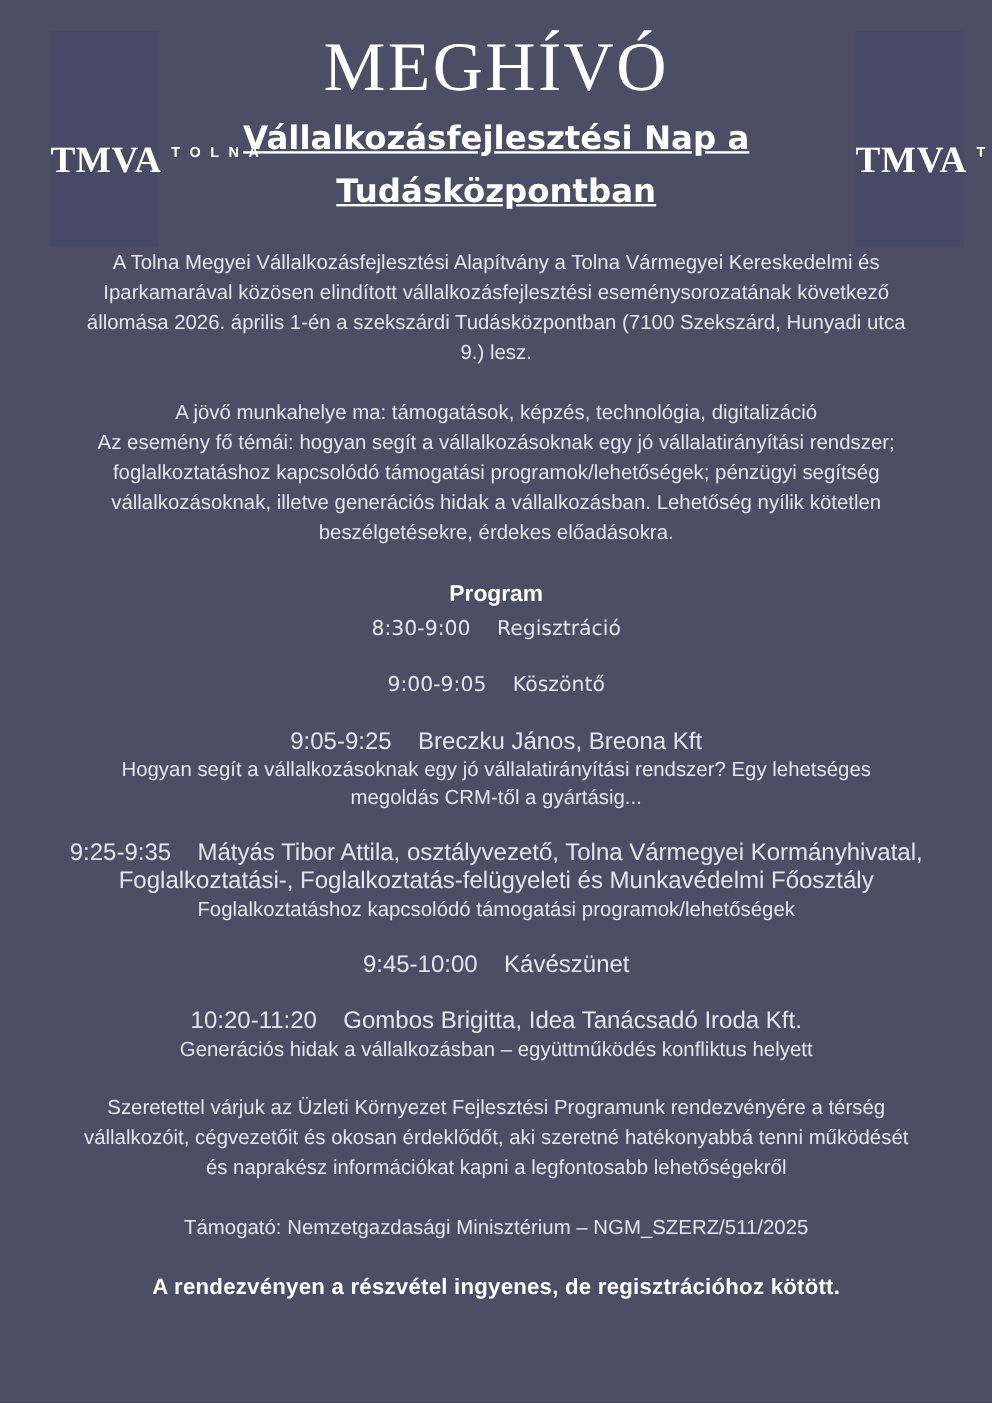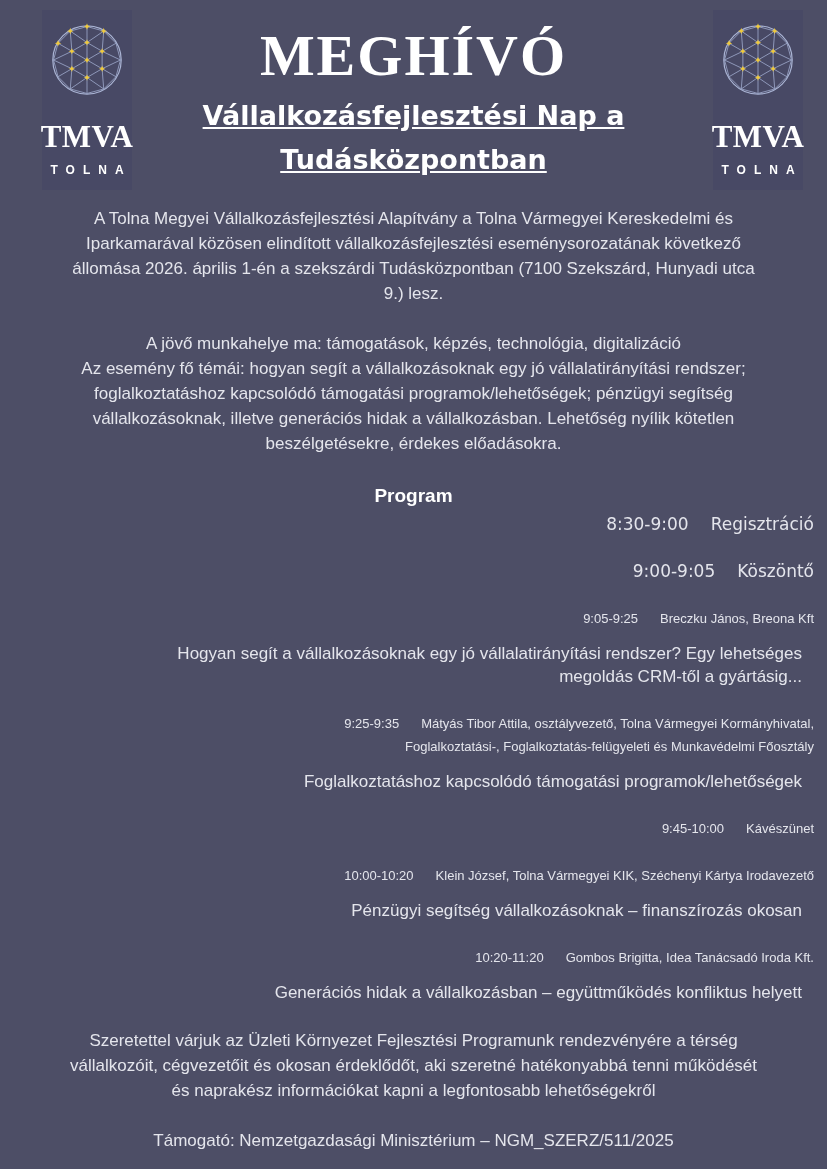--- a/index.html
+++ b/index.html
@@ -7,43 +7,43 @@
     position:relative;
     width:827px;height:1169px;
     margin:0 auto;
     background:#4d4e66;
     overflow:hidden;
     font-family:"Liberation Sans",sans-serif;
     color:#e6e7ee;
   }
   
   .logo{
-    position:absolute;top:10px;
+    position:absolute;top:26px;
     width:90px;height:180px;
     background:#484965;
-    display:flex;flex-direction:column;align-items:center;
+    display:flex;align-items:center;
     padding-top:12px;box-sizing:border-box;
   }
   .logo-left{left:42px;}
   .logo-right{right:24px;}
   .globe{width:76px;height:76px;display:block;}
   .logo-acronym{
     font-family:"Liberation Serif",serif;
     font-weight:700;font-size:31px;line-height:34px;
     color:#ffffff;letter-spacing:.5px;margin-top:22px;
   }
   .logo-region{
     font-size:12px;font-weight:700;color:#ffffff;
     letter-spacing:8px;padding-left:8px;margin-top:9px;
   }
   
   .header{padding-top:22px;text-align:center;}
   .title{
     font-family:"Liberation Serif",serif;
-    font-weight:700;font-size:58px;line-height:68px;
+    font-weight:400;font-size:58px;line-height:68px;
     color:#ffffff;letter-spacing:2px;margin:0;
   }
   .subtitle{
     font-family:"DejaVu Sans",sans-serif;
     font-weight:700;font-size:27px;line-height:44px;
     color:#ffffff;margin:4px auto 0;
     white-space:pre-line;
     text-decoration:underline;
   }
   
@@ -52,28 +52,28 @@
     font-size:17px;line-height:25px;color:#e4e5ec;
     white-space:pre-line;margin:0 0 25px 0;
   }
   .intro-1{margin-top:24px;}
   
   .prog-heading{
     font-family:Liberation Sans, sans-serif;
     font-weight:700;font-size:19px;line-height:24px;
     color:#ffffff;margin:28px 0 5px 0;
   }
-  .prog-item{margin-bottom:24px;text-align:right;}
-  .prog-line{font-size:13px;line-height:23px;color:#e4e5ec;}
+  .prog-item{margin-bottom:24px;}
+  .prog-line{font-size:20px;line-height:23px;color:#e4e5ec;}
   .prog-item.wide .prog-line{font-family:"DejaVu Sans",sans-serif;font-size:17px;}
   .prog-time{margin-right:22px;}
   .prog-title{white-space:pre-line;}
   .prog-desc{
     font-size:17px;line-height:23px;color:#e4e5ec;
-    white-space:pre-line;margin:12px;
+    white-space:pre-line;margin:0;
   }
   
   .closing{margin-top:2px;}
   .sponsor{margin-top:25px;margin-bottom:12px;}
   .reg-note{
     font-weight:700;font-size:18.5px;line-height:24px;
     color:#ffffff;margin-top:25px;letter-spacing:.2px;
   }
 </style>
 </head>
@@ -165,32 +165,29 @@
   <div class="prog-item">
           <div class="prog-line"><span class="prog-time">9:25-9:35</span><span class="prog-title">Mátyás Tibor Attila, osztályvezető, Tolna Vármegyei Kormányhivatal,
 Foglalkoztatási-, Foglalkoztatás-felügyeleti és Munkavédelmi Főosztály</span></div>
           <p class="prog-desc">Foglalkoztatáshoz kapcsolódó támogatási programok/lehetőségek</p>
         </div>
 
   <div class="prog-item">
           <div class="prog-line"><span class="prog-time">9:45-10:00</span><span class="prog-title">Kávészünet</span></div>
         </div>
 
-  <div class="prog-item">
-          <div class="prog-line"><span class="prog-time">10:00-10:20</span><span class="prog-title">Klein József, Tolna Vármegyei KIK, Széchenyi Kártya Irodavezető</span></div>
-          <p class="prog-desc">Pénzügyi segítség vállalkozásoknak – finanszírozás okosan</p>
-        </div>
 
   <div class="prog-item">
           <div class="prog-line"><span class="prog-time">10:20-11:20</span><span class="prog-title">Gombos Brigitta, Idea Tanácsadó Iroda Kft.</span></div>
           <p class="prog-desc">Generációs hidak a vállalkozásban – együttműködés konfliktus helyett</p>
         </div>
 </div>
 
     <div class="closing">
       <p class="para">Szeretettel várjuk az Üzleti Környezet Fejlesztési Programunk rendezvényére a térség
 vállalkozóit, cégvezetőit és okosan érdeklődőt, aki szeretné hatékonyabbá tenni működését
 és naprakész információkat kapni a legfontosabb lehetőségekről</p>
       <p class="para sponsor">Támogató: Nemzetgazdasági Minisztérium – NGM_SZERZ/511/2025</p>
+      <div class="reg-note">A rendezvényen a részvétel ingyenes, de regisztrációhoz kötött.</div>
     </div>
   </div>
 
 </div>
 
 </body></html>

